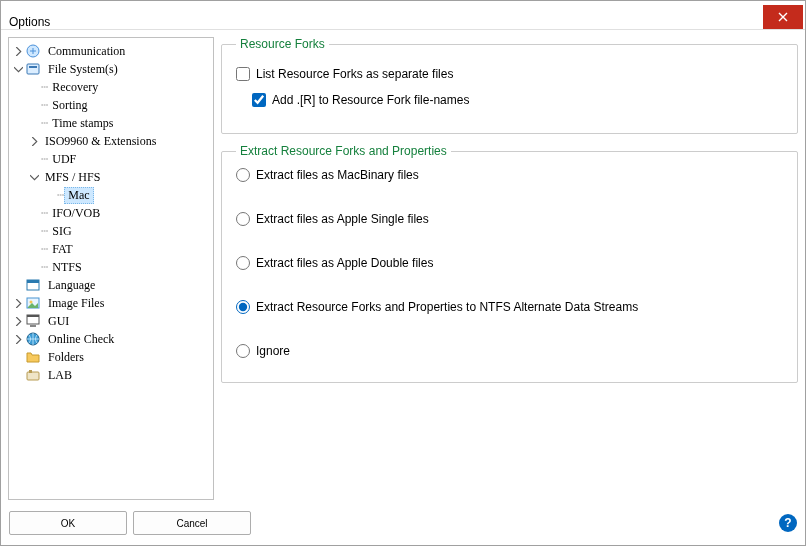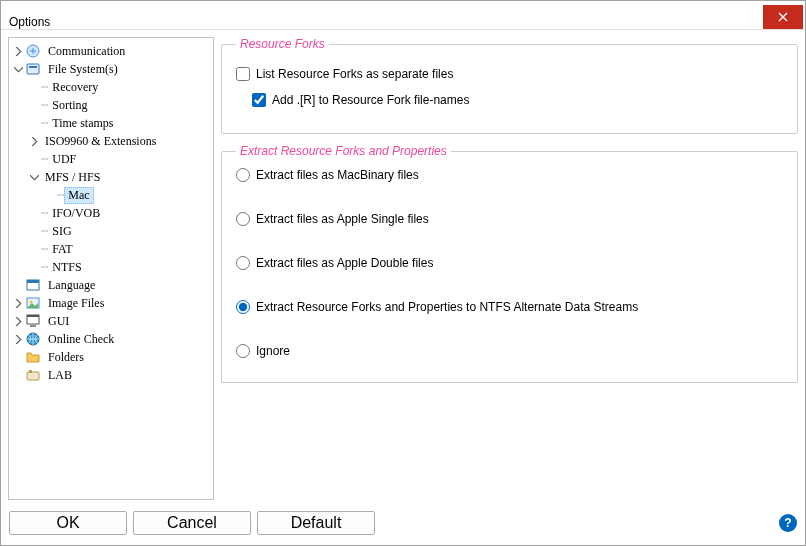--- a/index.html
+++ b/index.html
@@ -19,29 +19,29 @@
   .twisty svg { width: 9px; height: 9px; }
   .icon { width: 16px; height: 16px; display: inline-flex; align-items: center; justify-content: center; margin-right: 3px; }
   .label { padding: 0 3px; border: 1px solid transparent; cursor: default; font-family: Liberation Serif, serif; }
   .label.selected { background: #cde8ff; border: 1px dotted #7ab7e8; border-radius: 0; }
   .conn { color: #a0a0a0; }
   .depth1 > .row { padding-left: 0; }
   .depth2 > .row { padding-left: 16px; }
   .depth3 > .row { padding-left: 32px; }
   .content-pane { flex: 1; position: relative; }
   fieldset.groupbox { border: 1px solid #cccccc; border-radius: 2px; margin: 0 0 10px 0; padding: 10px 14px 14px 14px; }
-  fieldset.groupbox legend { padding: 0 4px; color: #ec4899; font-style: italic; }
+  fieldset.groupbox legend { padding: 0 4px; color: #15803d; }
   .chk-row { display: flex; align-items: flex-start; margin: 6px 0 12px 0; }
   .chk-row.indent { margin-left: 16px; }
   .chk-row input[type=checkbox] { width: 14px; height: 14px; margin: 0 6px 0 0; accent-color: #0067c0; }
   .radio-row { display: flex; align-items: center; margin: 0 0 30px 0; }
   .radio-row:last-child { margin-bottom: 0; }
   .radio-row input[type=radio] { width: 14px; height: 14px; margin: 0 6px 0 0; accent-color: #0067c0; }
   .footer { height: 38px; display: flex; align-items: center; padding: 0 8px 6px 8px; gap: 6px; }
-  .btn { width: 118px; height: 24px; border: 1px solid #adadad; background: #fdfdfd; border-radius: 2px; cursor: pointer; font-family: inherit; font-size: 16px; }
+  .btn { width: 118px; height: 24px; border: 1px solid #adadad; background: #fdfdfd; border-radius: 2px; cursor: pointer; font-family: inherit; font-size: 10px; }
   .help { margin-left: auto; width: 18px; height: 18px; border-radius: 50%; background: #0067c0; color: #fff; display: flex; align-items: center; justify-content: center; font-weight: bold; font-size: 12px; cursor: pointer; }
   
   .ic-comm svg, .ic-drive svg, .ic-lang svg, .ic-img svg, .ic-gui svg, .ic-globe svg, .ic-folder svg, .ic-lab svg { width:16px; height:16px; }
 </style>
 </head>
 <body>
 
 <div class="window">
   <div class="titlebar">
     <span class="title">Options</span>
@@ -299,18 +299,17 @@
           <input type="radio" name="ext" id="r5" style="">
           <label for="r5">Ignore</label>
         </div>
       </fieldset>
     </div>
   </div>
 
   <div class="footer">
     <button class="btn">OK</button>
     <button class="btn">Cancel</button>
-    <button class="btn">Default</button>
     <div class="help">
       <span>?</span>
     </div>
   </div>
 </div>
 
 </body></html>

